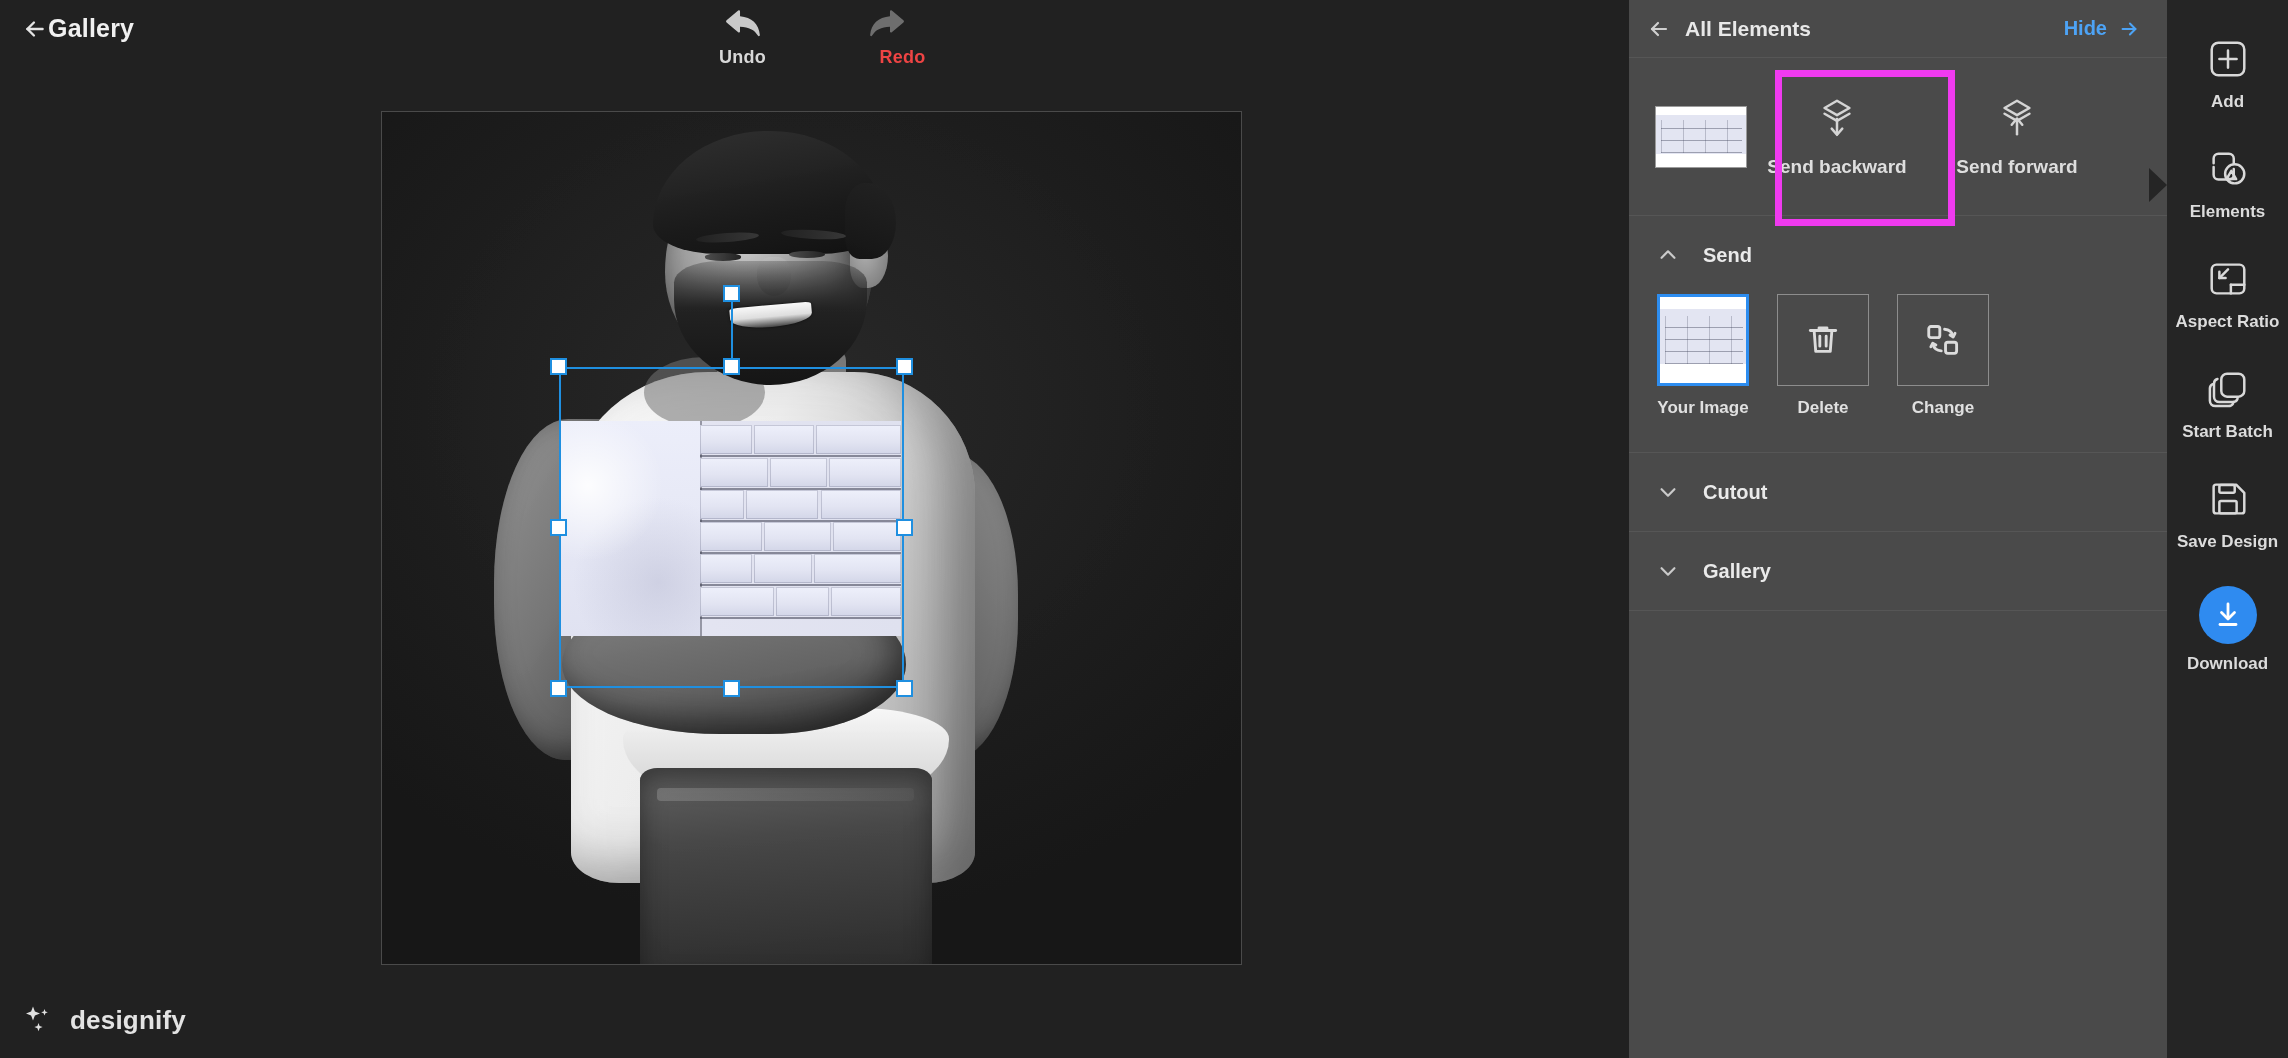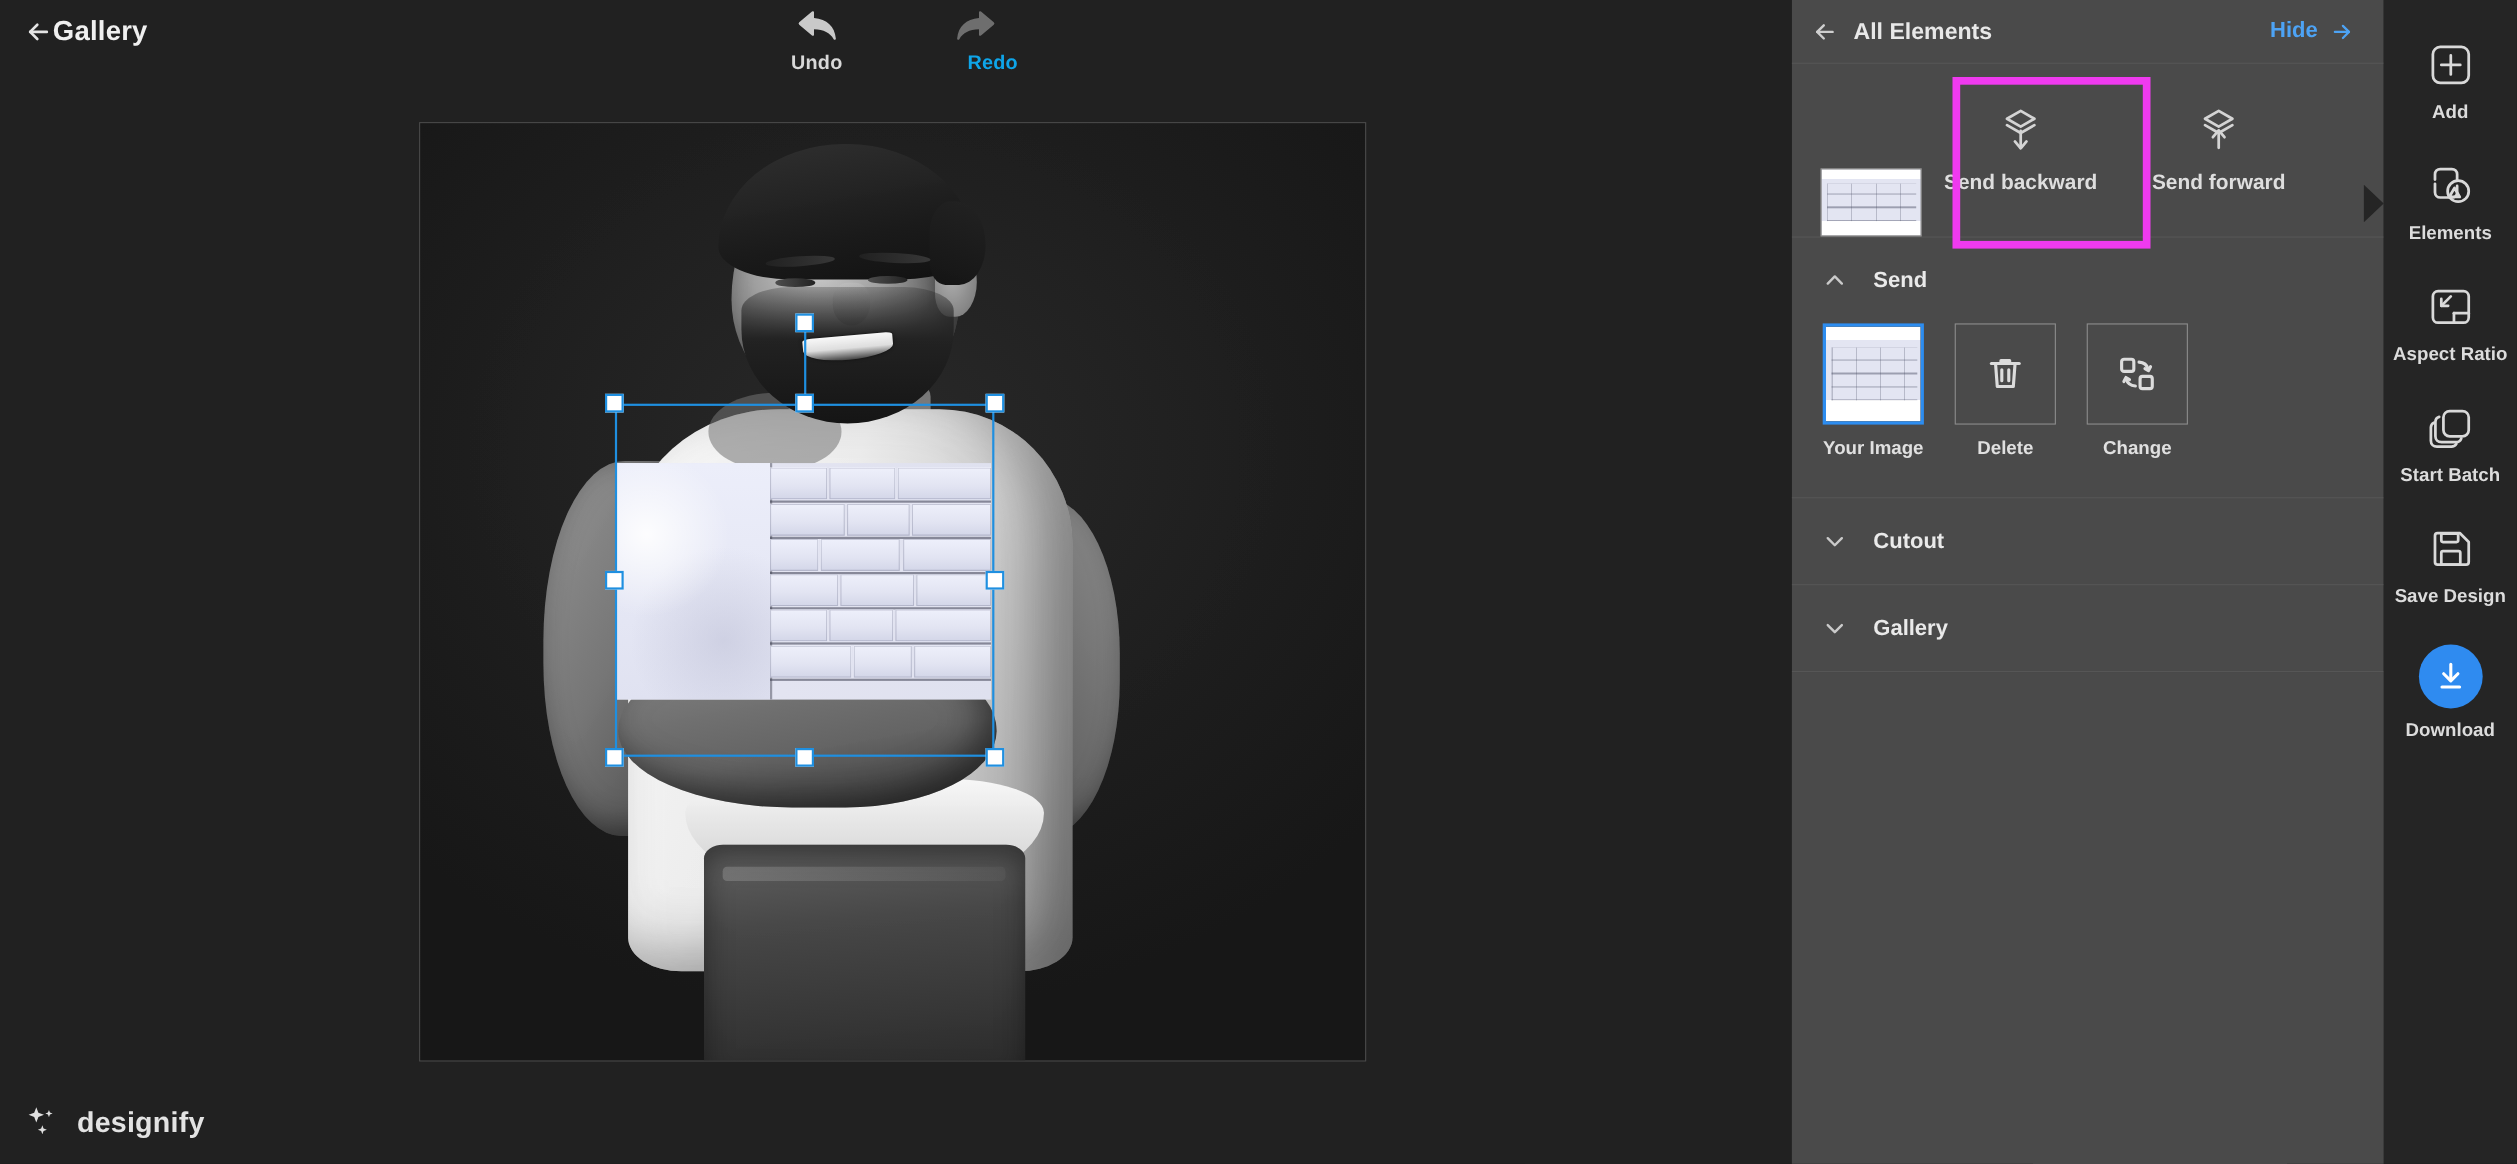--- a/index.html
+++ b/index.html
@@ -25,21 +25,21 @@
   .gallery-back .arr{width:26px;height:26px;display:block;color:#e4e4e4;}
   .gallery-back .lbl{font-size:25px;font-weight:bold;color:#f0f0f0;letter-spacing:.2px;}
 
   .undoredo{position:absolute;left:50%;top:6px;transform:translateX(-50%);display:flex;gap:52px;}
   .ur-item{display:flex;flex-direction:column;align-items:center;width:92px;cursor:pointer;}
   .ur-item svg{width:42px;height:34px;display:block;}
   .ur-item .cap{margin-top:7px;font-size:18px;font-weight:bold;letter-spacing:.2px;}
   .ur-item.active svg{color:#c9c9c9;}
   .ur-item.active .cap{color:#d8d8d8;}
   .ur-item.disabled svg{color:#6e6e6e;}
-  .ur-item.disabled .cap{color:#0ea5e9;margin-left:32px;}
+  .ur-item.disabled .cap{color:#ef4444;margin-left:32px;}
 
   
   .canvas-wrap{position:absolute;left:381px;top:111px;width:861px;height:854px;}
   .canvas{
     position:absolute;inset:0;background:#232323;border:1px solid #4a4a4a;overflow:hidden;
   }
 
   
   .photo{position:absolute;left:0;top:0;width:100%;height:100%;filter:grayscale(1) contrast(1.06);}
   .bg-vig{position:absolute;inset:0;background:
@@ -202,21 +202,21 @@
     height:58px;flex:0 0 58px;display:flex;align-items:center;padding:0 26px 0 18px;
     border-bottom:1px solid #565656;
   }
   .ph-back{width:24px;height:24px;color:#cfcfcf;cursor:pointer;display:block;}
   .ph-title{margin-left:14px;font-size:21px;font-weight:bold;color:#e8e8e8;}
   .ph-hide{margin-left:auto;display:flex;align-items:center;gap:10px;cursor:pointer;}
   .ph-hide .t{font-size:20px;font-weight:bold;color:#4da3f5;}
   .ph-hide svg{width:24px;height:22px;color:#4da3f5;display:block;}
 
   .order-row{
-    position:relative;height:158px;flex:0 0 158px;display:flex;align-items:flex-end;
+    position:relative;height:158px;flex:0 0 158px;display:flex;align-items:center;
     padding-left:26px;border-bottom:1px solid #565656;
   }
   .thumb-mini{
     width:92px;height:62px;border:1px solid #9b9b9b;flex:0 0 92px;overflow:hidden;position:relative;
     background:linear-gradient(90deg,#e8eaf5 0%,#e2e4f1 50%,#dcdeec 100%);
   }
   .order-btn{
     width:180px;height:156px;display:flex;flex-direction:column;align-items:center;justify-content:center;
     gap:14px;cursor:pointer;
   }

